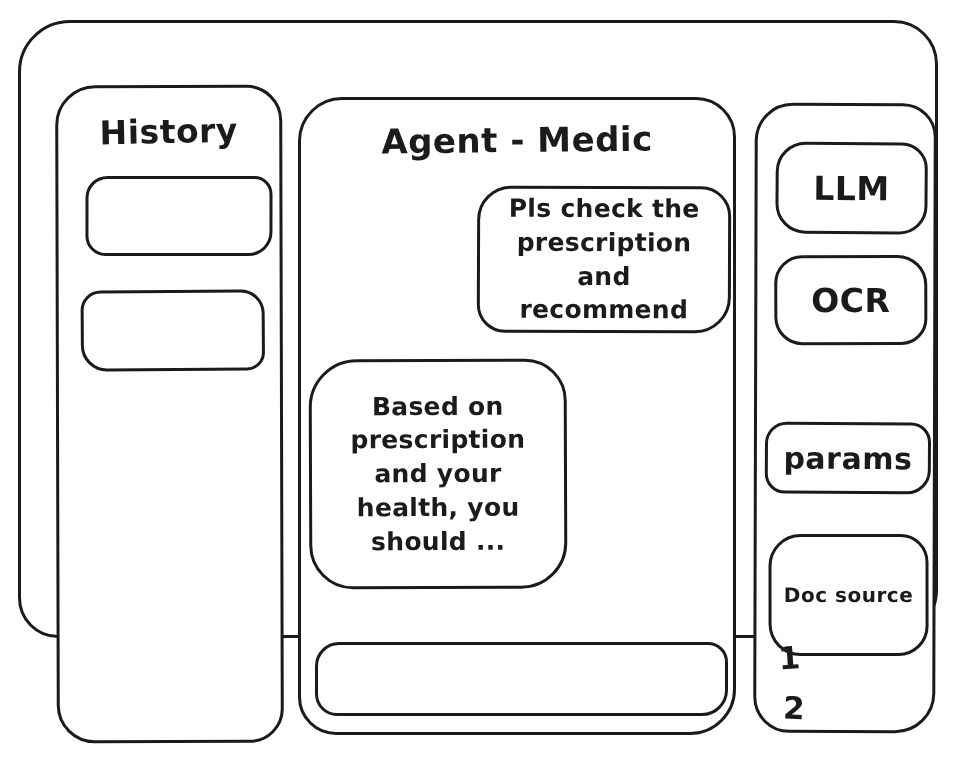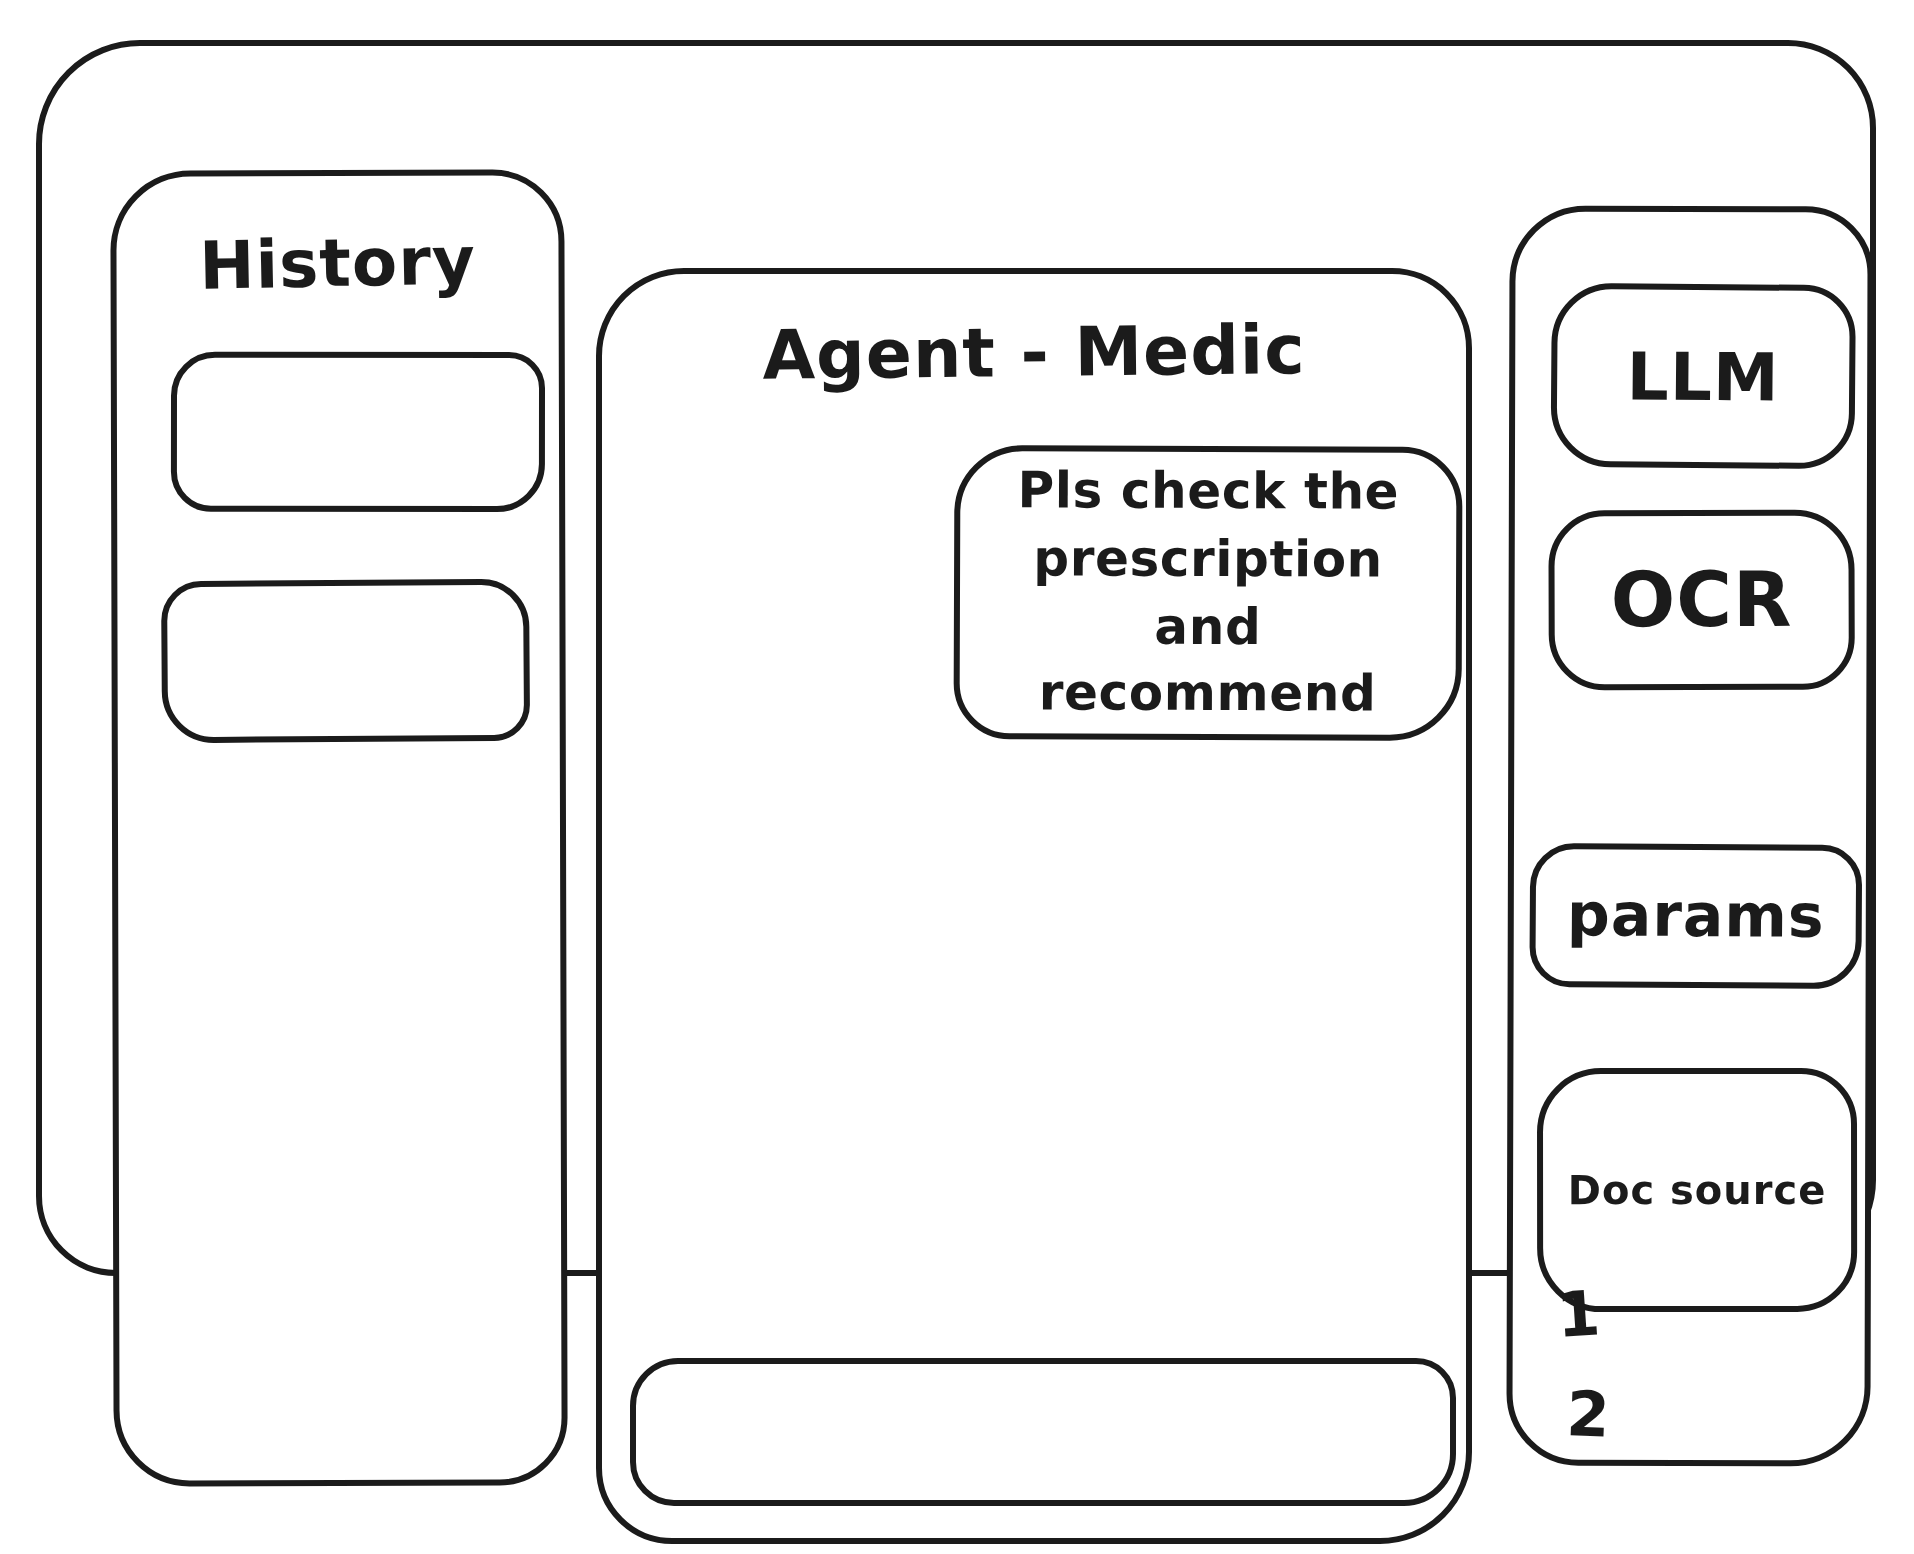--- a/index.html
+++ b/index.html
@@ -55,21 +55,20 @@
     left: 22px; top: 202px; width: 184px; height: 81px;
     border-radius: 20px 24px 18px 26px;
     border-width: 3px;
     transform: rotate(-0.25deg);
   }
 
   
   .chat-panel {
     left: 277px; top: 74px; width: 438px; height: 638px;
     border-radius: 44px 40px 46px 38px;
-    margin-top: 37px;
   }
   .chat-title {
     position: absolute; left: 0; top: 20px; width: 100%;
     text-align: center; font-size: 34px;
     transform: rotate(-0.6deg);
   }
   .bubble {
     position: absolute;
     border: 3.2px solid #1b1b1b;
     background: #ffffff;
@@ -121,21 +120,21 @@
   }
   .btn-llm {
     left: 18px; top: 36px; width: 152px; height: 92px;
     border-radius: 30px 26px 28px 30px;
     font-size: 33px;
     transform: rotate(0.3deg);
   }
   .btn-ocr {
     left: 17px; top: 149px; width: 153px; height: 90px;
     border-radius: 28px 30px 26px 28px;
-    font-size: 38px;
+    font-size: 33px;
     transform: rotate(-0.3deg);
   }
   .btn-params {
     left: 8px; top: 316px; width: 166px; height: 72px;
     border-radius: 22px 20px 24px 20px;
     font-size: 30px;
     transform: rotate(0.2deg);
   }
   .btn-doc-source {
     left: 12px; top: 428px; width: 160px; height: 122px;
@@ -167,20 +166,23 @@
       <div class="sk history-item-2"></div>
     </div>
 
     <div class="sk chat-panel">
       <div class="label chat-title">Agent - Medic</div>
 
       <div class="bubble bubble-user">
         <span>Pls check the prescription and recommend</span>
       </div>
 
+      <div class="bubble bubble-assistant">
+        <span>Based on prescription and your health, you should ...</span>
+      </div>
 
       <input class="chat-input" type="text" value="" style="">
     </div>
 
     <div class="sk tools-panel">
       <div class="tool-btn btn-llm">LLM</div>
 
       <div class="tool-btn btn-ocr">OCR</div>
 
       <div class="tool-btn btn-params">params</div>

